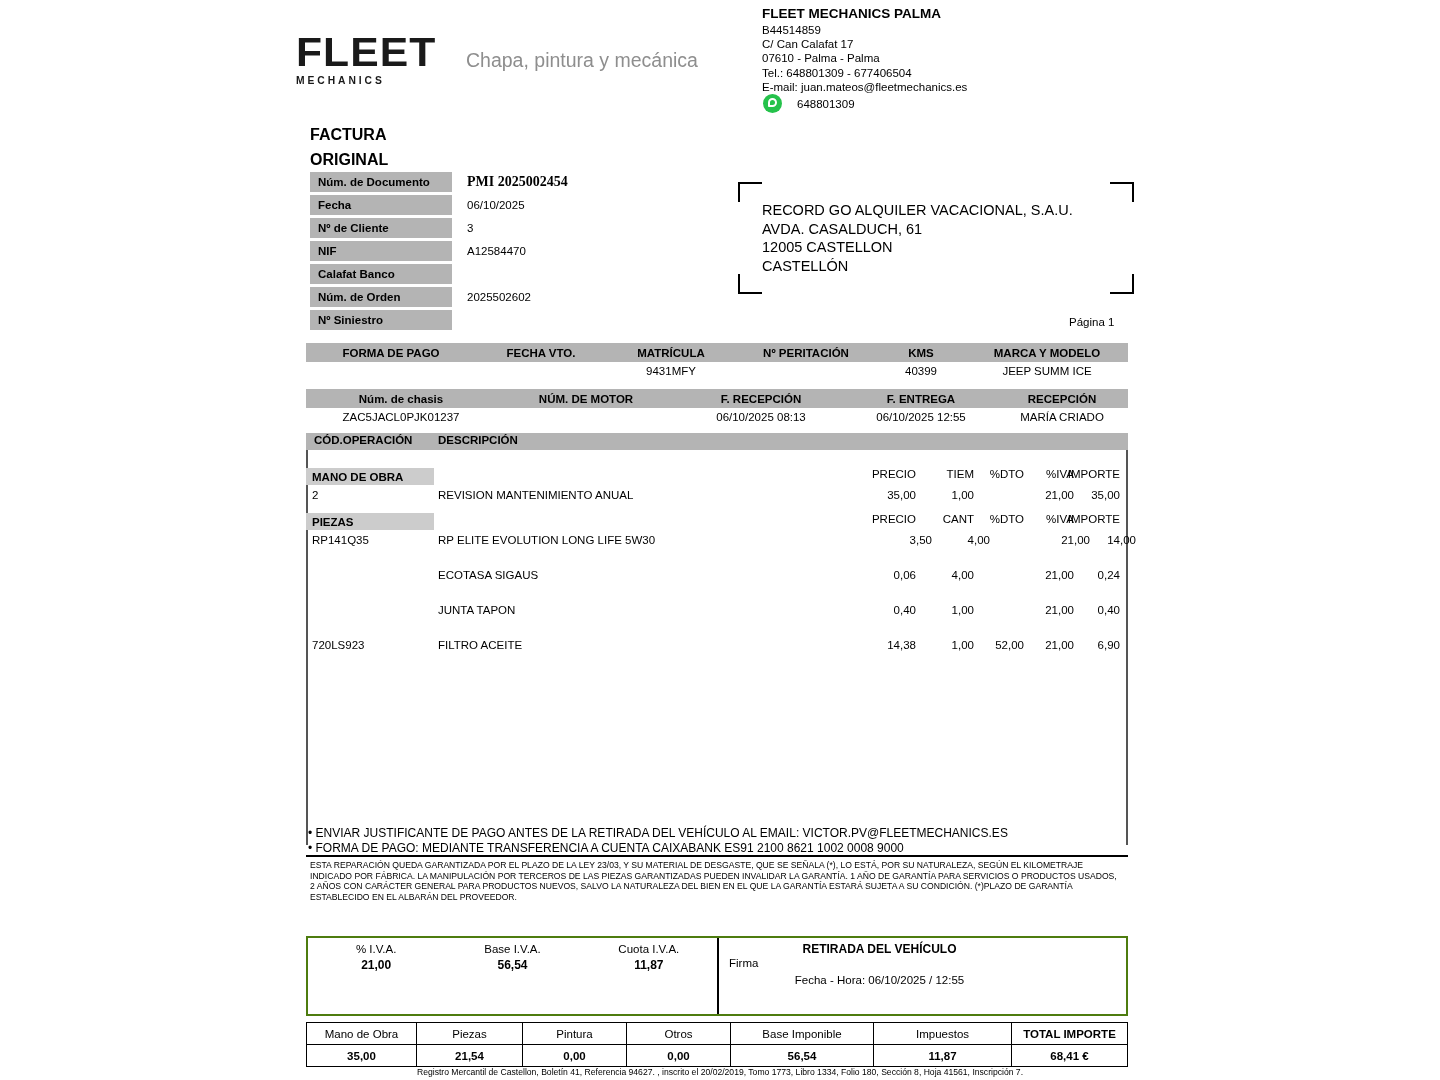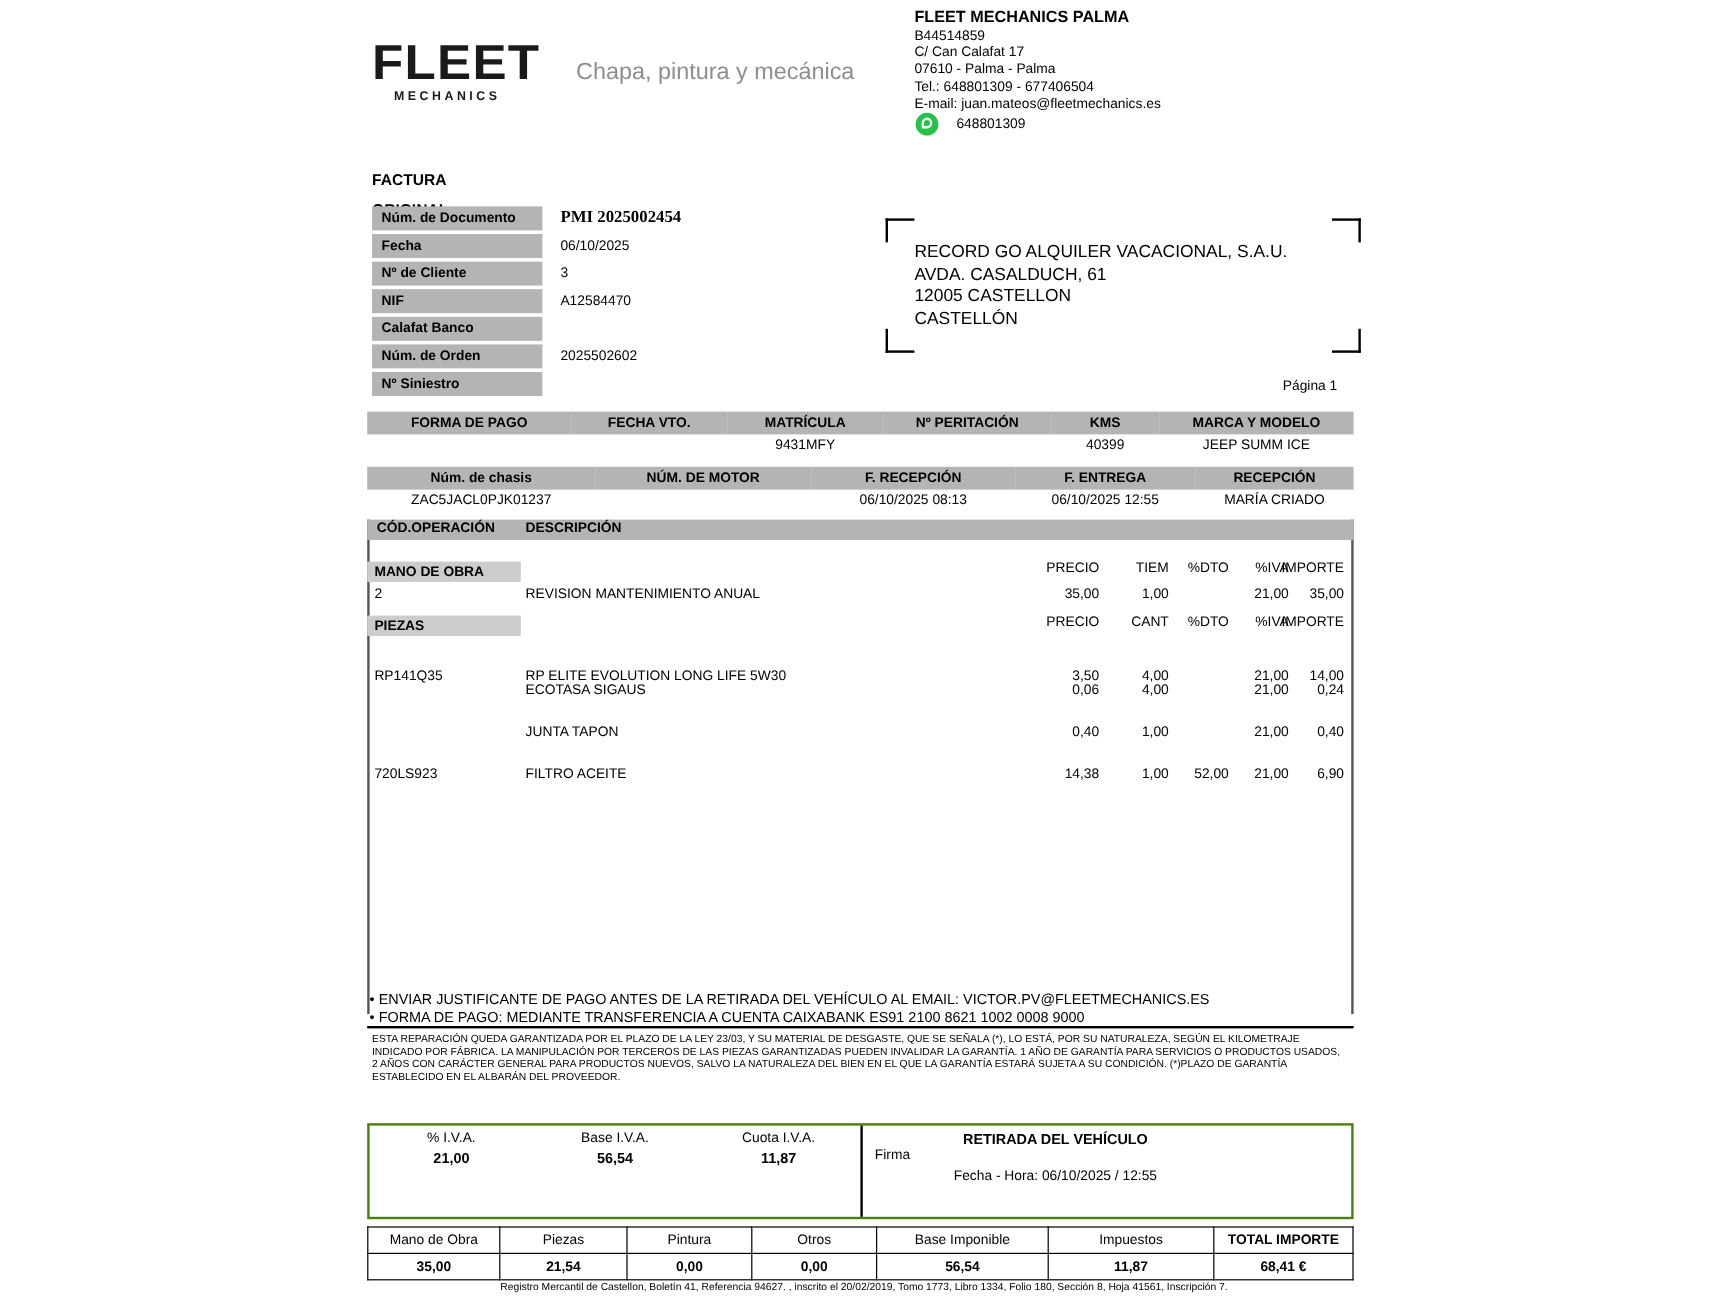--- a/index.html
+++ b/index.html
@@ -18,27 +18,26 @@
   .page {
     position: absolute;
     left: 0; top: 0;
     width: 1440px;
     height: 1080px;
   }
 
   
   .logo-block {
     position: absolute;
-    left: 310px;
+    left: 296px;
     top: 32px;
     width: 360px;
     height: 56px;
     display: flex;
     align-items: center;
-    text-align: center;
   }
   .logo-mark {
     display: flex;
     flex-direction: column;
     align-items: stretch;
     width: 128px;
   }
   .logo-fleet {
     font-family: "Liberation Sans", sans-serif;
     font-weight: bold;
@@ -112,22 +111,22 @@
   }
   .wa-num {
     margin-left: 15px;
     font-size: 11.5px;
   }
 
   
   .doc-title {
     position: absolute;
     left: 310px;
-    top: 137px;
-    font-size: 13px;
+    top: 122px;
+    font-size: 16px;
     font-weight: bold;
     line-height: 25px;
   }
 
   
   .info-table {
     position: absolute;
     left: 310px;
     top: 172px;
     width: 330px;
@@ -543,21 +542,21 @@
 
   <div class="sec-band" style="top:513px;">PIEZAS</div>
   <div class="col-head" style="top:513px;">
     <span class="c-precio">PRECIO</span>
     <span class="c-cant">CANT</span>
     <span class="c-dto">%DTO</span>
     <span class="c-iva">%IVA</span>
     <span class="c-imp">IMPORTE</span>
   </div>
 
-  <div class="item-row" style="top:558px;">
+  <div class="item-row" style="top:534px;padding-left:16px;">
     <span class="code">RP141Q35</span>
     <span class="desc">RP ELITE EVOLUTION LONG LIFE 5W30</span>
     <span class="c-precio">3,50</span>
     <span class="c-cant">4,00</span>
     <span class="c-dto"></span>
     <span class="c-iva">21,00</span>
     <span class="c-imp">14,00</span>
   </div>
   <div class="item-row" style="top:569px;">
     <span class="code"></span>

